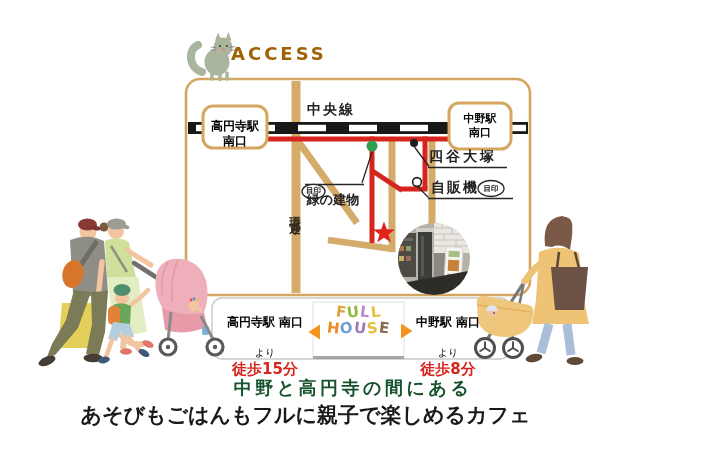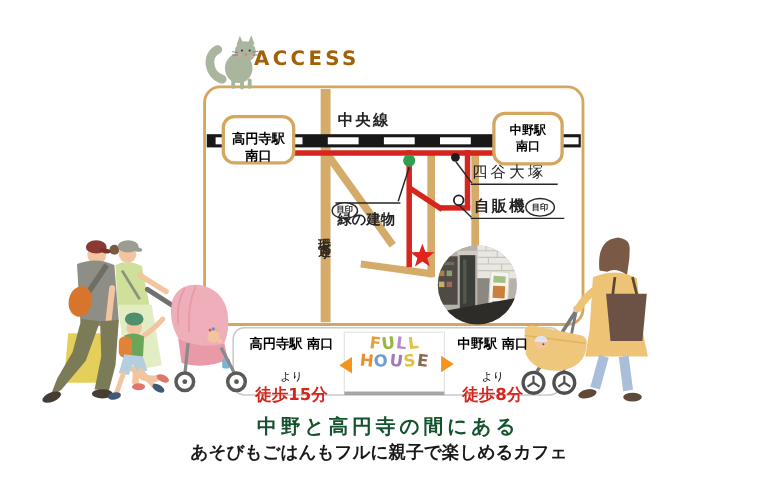--- a/index.html
+++ b/index.html
@@ -8,33 +8,33 @@
   #scene{position:absolute;left:0;top:0;width:706px;height:454px;}
   .txt{position:absolute;color:#222;white-space:nowrap;}
   .ctr{text-align:center;}
   #access-title{left:231px;top:43px;font-size:18px;font-weight:600;letter-spacing:3px;color:#a16207;}
   #chuo-label{left:300px;top:101px;width:62px;font-size:14px;font-weight:600;letter-spacing:2px;}
   .station-box{position:absolute;display:flex;flex-direction:column;align-items:center;justify-content:center;line-height:1.25;font-weight:600;}
   #koenji-box{left:203px;top:106px;width:64px;height:56px;font-size:12px;}
   #nakano-box{left:449px;top:103px;width:62px;height:46px;font-size:11px;text-align:center;}
   #midori-label{left:301px;top:166px;width:64px;font-size:13px;font-weight:600;margin-top:25px;}
   #midori-badge-text{left:302px;top:186px;width:23px;font-size:7.5px;font-weight:600;}
-  #yotsuya-label{left:429px;top:148px;width:80px;font-size:14px;font-weight:400;letter-spacing:3px;}
+  #yotsuya-label{left:429px;top:148px;width:80px;font-size:14px;font-weight:700;letter-spacing:3px;}
   #jihanki-label{left:431px;top:179px;width:50px;font-size:14px;font-weight:600;letter-spacing:2px;}
   #jihanki-badge-text{left:478px;top:184px;width:26px;font-size:7.5px;font-weight:600;}
   #kannana-label{left:287px;top:207px;height:64px;writing-mode:vertical-rl;font-size:11.5px;letter-spacing:3px;font-weight:600;color:#2e2a1f;}
-  .walk-block{position:absolute;top:302px;width:104px;text-align:center;line-height:1.2;}
+  .walk-block{position:absolute;top:312px;width:104px;text-align:center;line-height:1.2;}
   #walk-left{left:213px;} #walk-right{left:396px;}
   .walk-block .station{font-size:12px;font-weight:700;margin-top:3px;}
   .walk-block .via{font-size:10px;margin-top:18px;}
   .walk-block .walk{font-size:15px;font-weight:700;color:#d6251d;margin-top:1px;}
   #logo-text{left:315px;top:305px;width:87px;text-align:center;line-height:1.05;font-weight:800;font-size:15px;letter-spacing:1px;}
   #logo-text span{display:inline-block;}
   #tagline1{left:0;top:376px;width:706px;font-size:18px;font-weight:600;letter-spacing:3.5px;color:#14532d;}
-  #tagline2{left:0;top:401px;width:611px;font-size:16px;font-weight:600;letter-spacing:0px;color:#191919;padding-left:39px;}
+  #tagline2{left:0;top:401px;width:611px;font-size:21px;font-weight:600;letter-spacing:0px;color:#191919;}
 </style>
 </head>
 <body>
 
 <div id="canvas">
 
 <svg id="scene" viewBox="0 0 706 454" xmlns="http://www.w3.org/2000/svg">
 
   <rect x="186" y="79" width="344" height="216" rx="14" fill="#ffffff" stroke="#d4a660" stroke-width="2.6"></rect>
 

